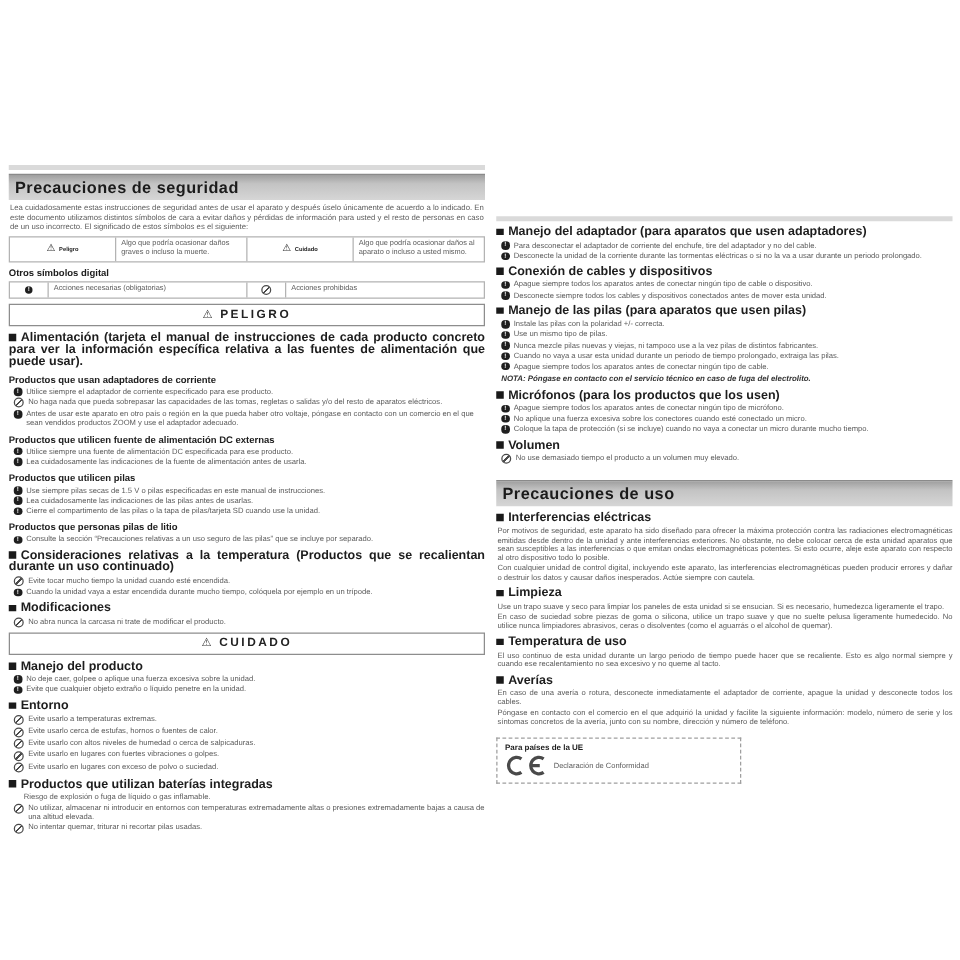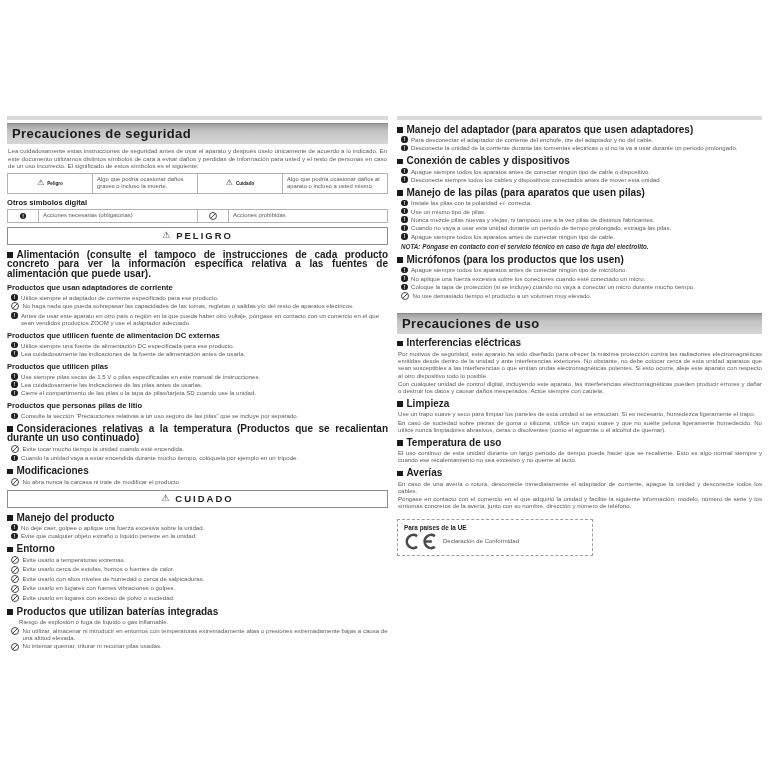--- a/index.html
+++ b/index.html
@@ -1,18 +1,18 @@
 <!DOCTYPE html>
 <html><head>
 <meta charset="utf-8">
 <style>
   html,body{margin:0;padding:0;background:#ffffff;}
   .canvas{position:relative;width:768px;height:768px;background:#fff;overflow:hidden;
           font-family:"Liberation Sans","DejaVu Sans",sans-serif;color:#444;}
-  .sheet{position:absolute;left:7px;top:116px;width:755px;display:flex;gap:9px;align-items:flex-start;}
+  .sheet{position:absolute;left:7px;top:132px;width:755px;display:flex;gap:9px;align-items:center;}
   .col-left{width:381px;}
   .col-right{width:365px;}
   .scan-strip{height:4px;background:#dadada;margin-bottom:3px;}
   .titlebar{background:linear-gradient(180deg,#9f9f9f 0%,#c3c3c3 35%,#d6d6d6 100%);
             font-size:13px;font-weight:700;color:#1b1b1b;letter-spacing:.4px;
             padding:2px 4px 3px 5px;border-top:1px solid #8a8a8a;}
   .intro{font-size:6.2px;line-height:7.6px;text-align:justify;color:#5b5b5b;margin:3px 1px 3px 1px;}
   
   .minitable{display:flex;border:1px solid #b3b3b3;}
   .mt-half{flex:1;display:flex;align-items:stretch;}
@@ -102,21 +102,21 @@
             </div>
         </div>
       </div>
 
       <div class="banner">
         <span class="warn-glyph">⚠</span>
         <span>PELIGRO</span>
       </div>
       <div id="danger-sections">
           <div class="section">
-            <div class="sec-title main"><span class="sq"></span><span>Alimentación (consulte el tampoco de instrucciones de cada producto concreto para ver la información específica relativa a las fuentes de alimentación que puede usar).</span></div>
+            <div class="sec-title main"><span class="sq"></span><span>Alimentación (tarjeta el manual de instrucciones de cada producto concreto para ver la información específica relativa a las fuentes de alimentación que puede usar).</span></div>
           </div>
           <div class="section">
             <div class="sec-title sub"><span>Productos que usan adaptadores de corriente</span></div>
             <div class="item must">
               <span class="ic-must">!</span>
               <span class="item-text">Utilice siempre el adaptador de corriente especificado para ese producto.</span>
             </div>
             <div class="item no">
               <span class="ic-no"></span>
               <span class="item-text">No haga nada que pueda sobrepasar las capacidades de las tomas, regletas o salidas y/o del resto de aparatos eléctricos.</span>
@@ -295,20 +295,21 @@
             <div class="item must">
               <span class="ic-must">!</span>
               <span class="item-text">No aplique una fuerza excesiva sobre los conectores cuando esté conectado un micro.</span>
             </div>
             <div class="item must">
               <span class="ic-must">!</span>
               <span class="item-text">Coloque la tapa de protección (si se incluye) cuando no vaya a conectar un micro durante mucho tiempo.</span>
             </div>
           </div>
           <div class="section">
+            <div class="sec-title main"><span class="sq"></span><span>Volumen</span></div>
             <div class="item no">
               <span class="ic-no"></span>
               <span class="item-text">No use demasiado tiempo el producto a un volumen muy elevado.</span>
             </div>
           </div>
         </div>
 
       <div class="titlebar usagebar">Precauciones de uso</div>
       <div id="use-sections">
           <div class="section">

